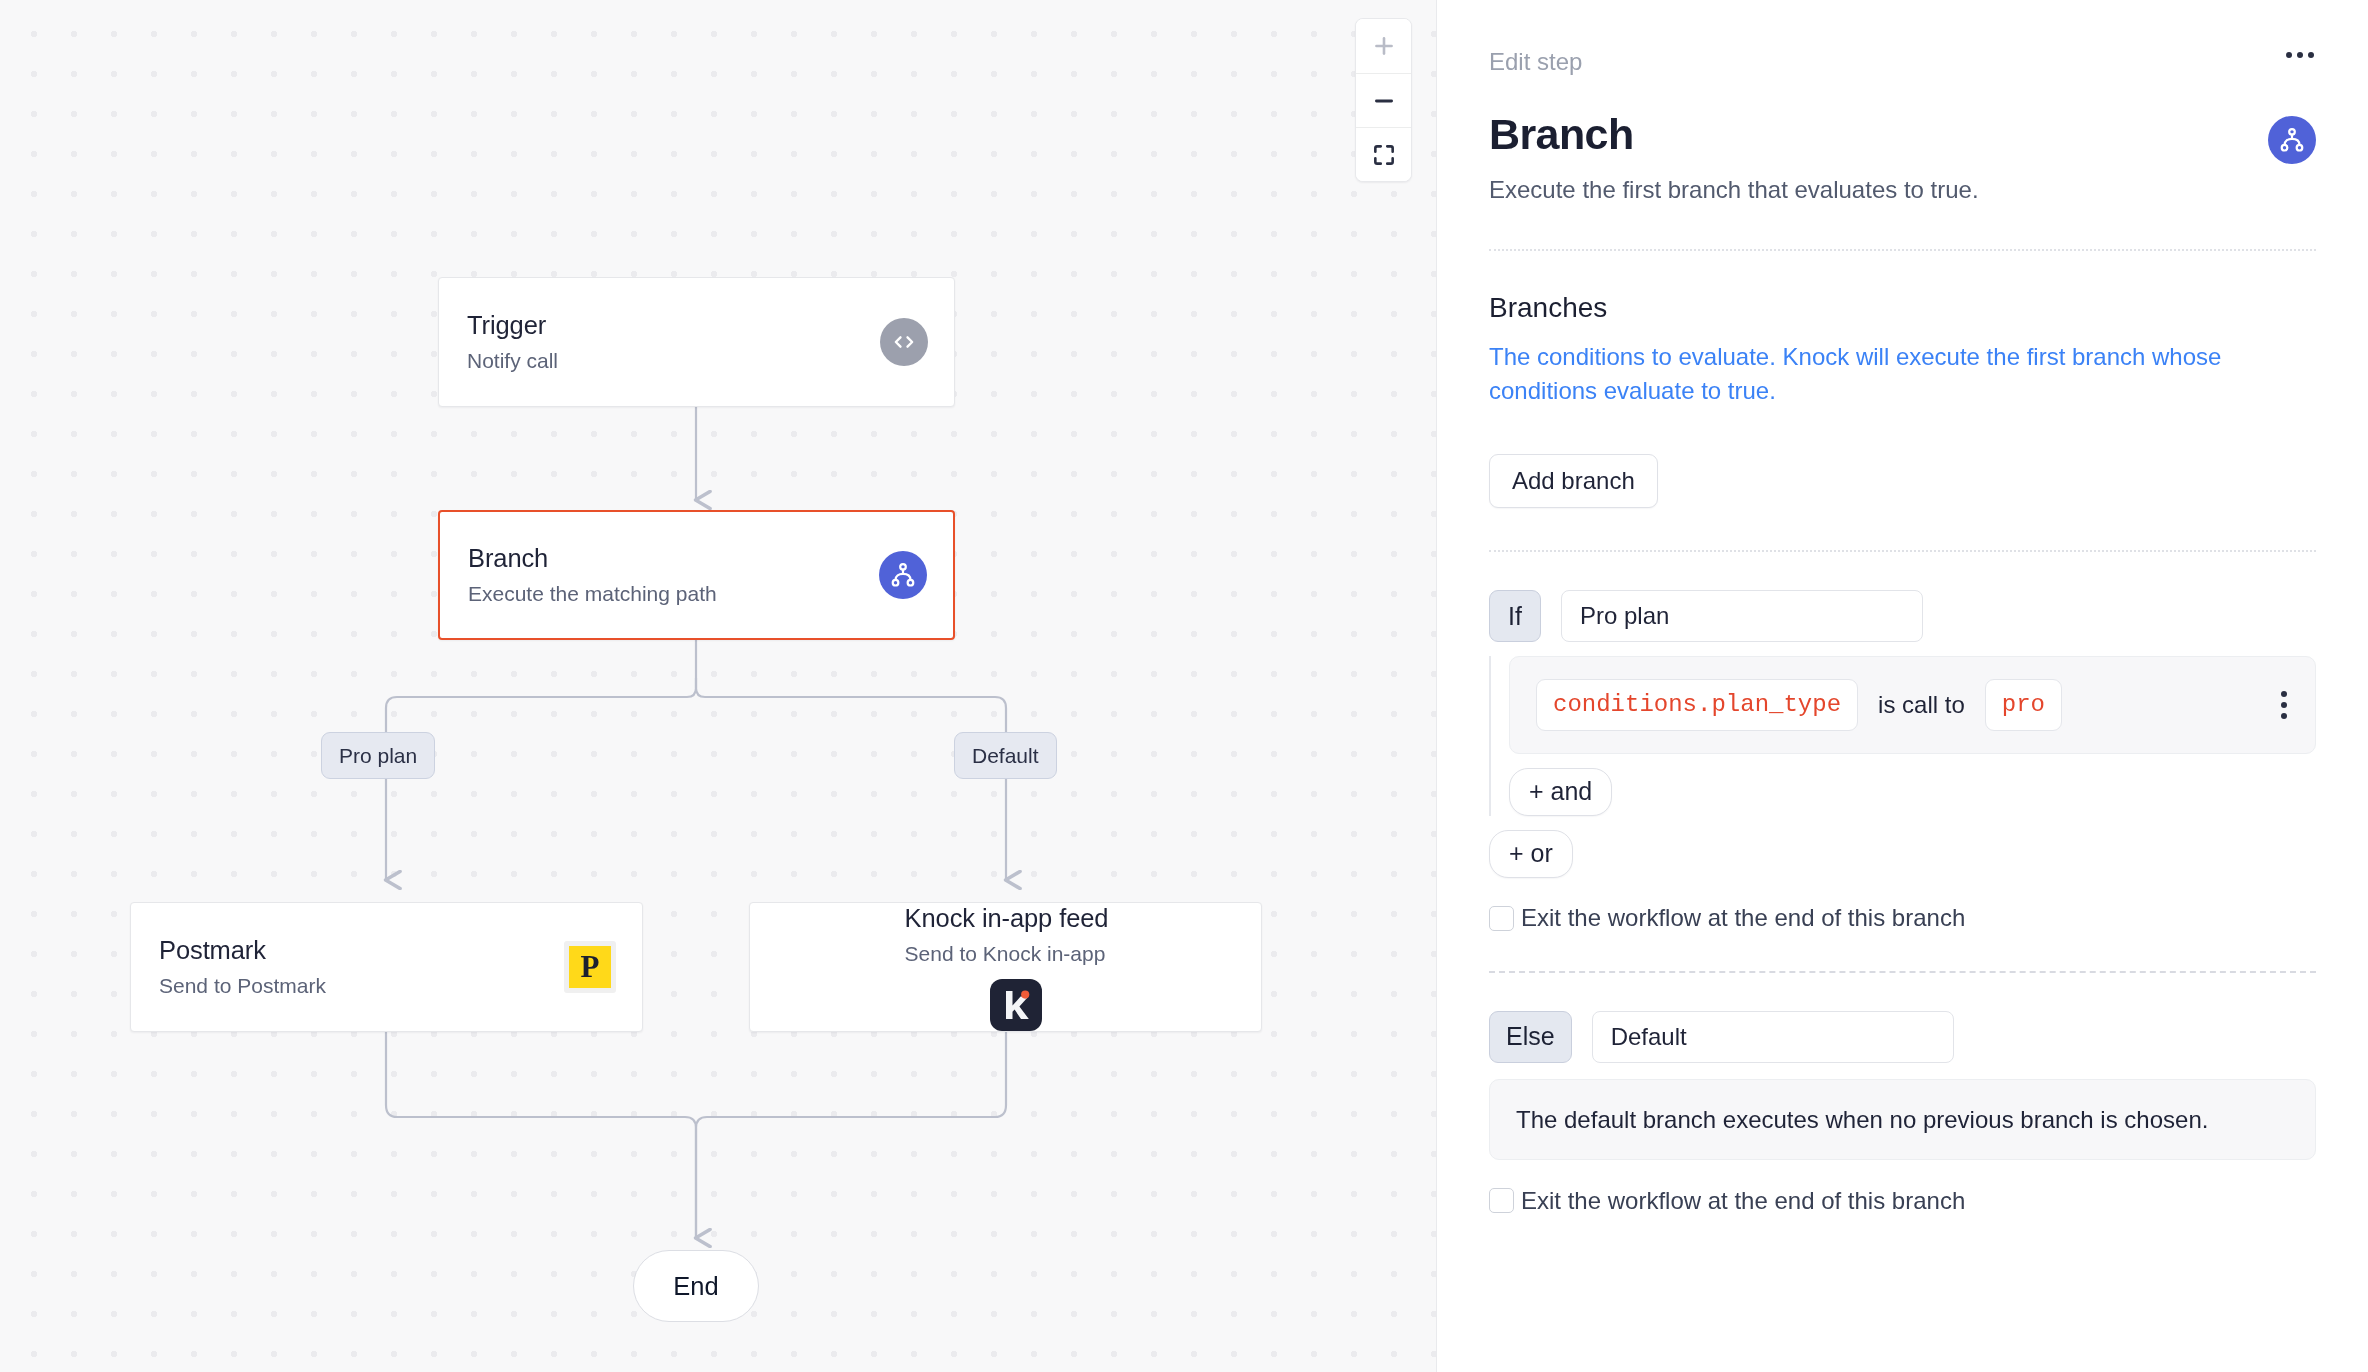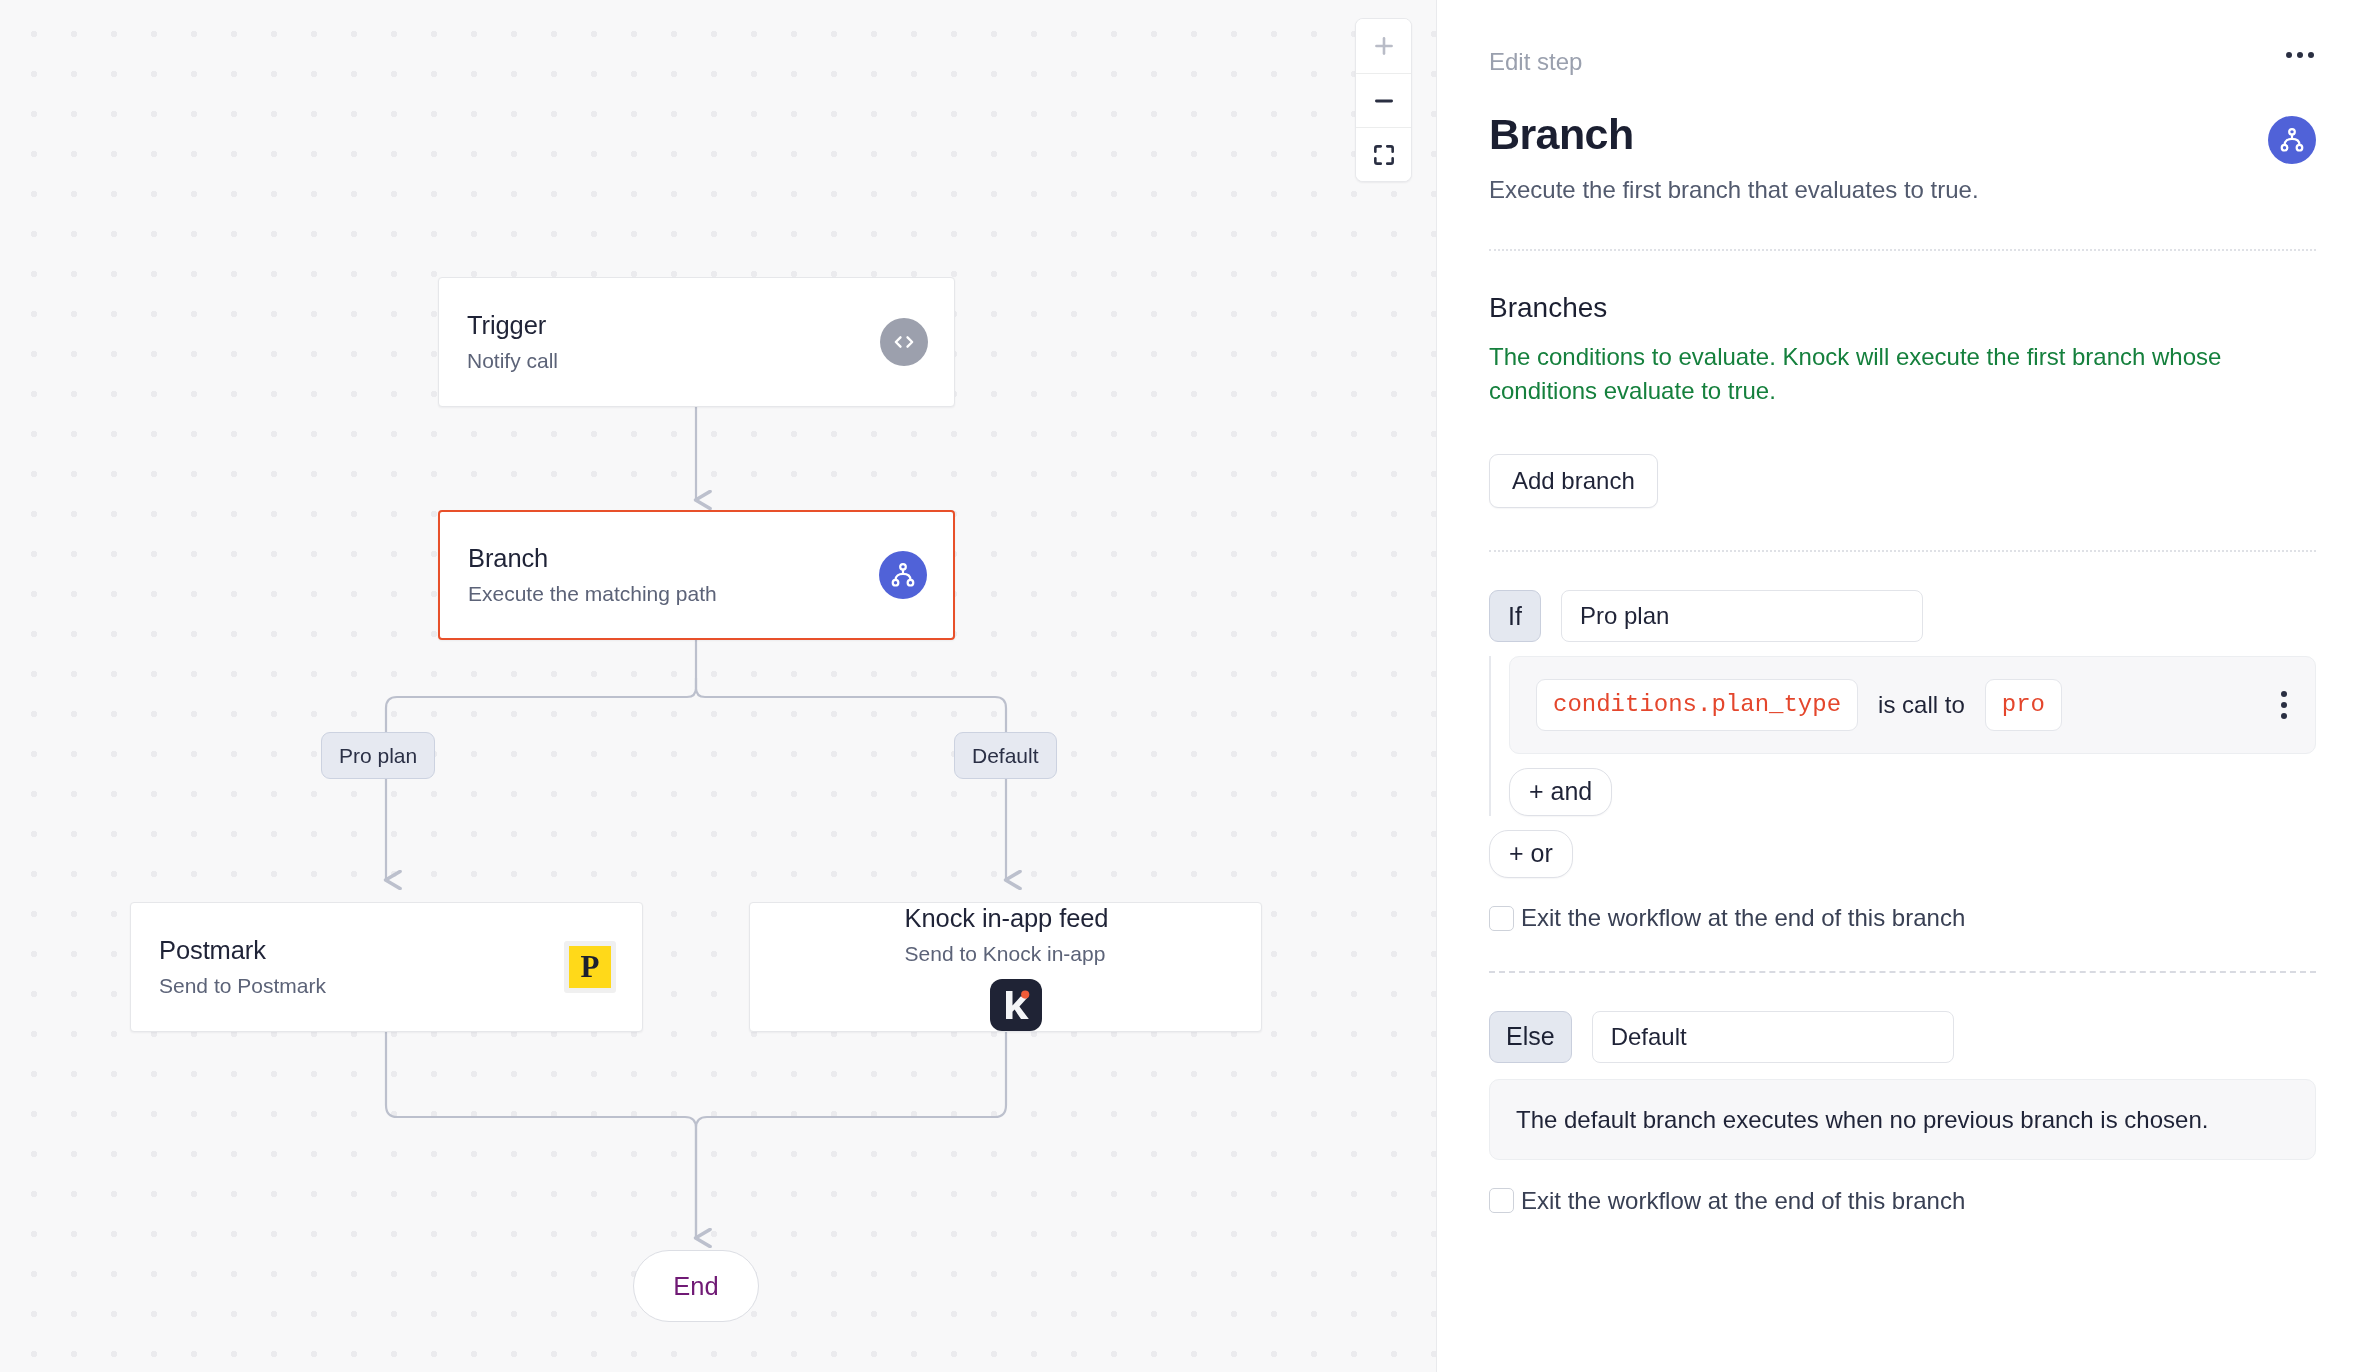--- a/index.html
+++ b/index.html
@@ -97,21 +97,21 @@
 
   .end-node {
     position: absolute;
     background: #ffffff;
     border: 1.5px solid #dcdee4;
     border-radius: 36px;
     height: 72px;
     display: flex; align-items: center; justify-content: center;
     padding: 0 40px;
     font-size: 25.5px;
-    color: #701a75;
+    color: #0f172a;
   }
 
   
   #zoom-controls {
     position: absolute;
     top: 18px; right: 24px;
     width: 57px;
     background: #ffffff;
     border: 1.5px solid #e8e9ec;
     border-radius: 8px;
@@ -183,21 +183,21 @@
   }
 
   .section-head {
     font-size: 28px;
     color: #1b1f31;
     margin-top: 40px;
     line-height: 1.2;
   }
   .section-desc {
     font-size: 24px;
-    color: #15803d;
+    color: #3b82f6;
     margin-top: 16px;
     line-height: 1.42;
     max-width: 850px;
   }
 
   .btn-outline {
     display: inline-flex; align-items: center; justify-content: center;
     height: 54px;
     padding: 0 22px;
     background: #ffffff;

